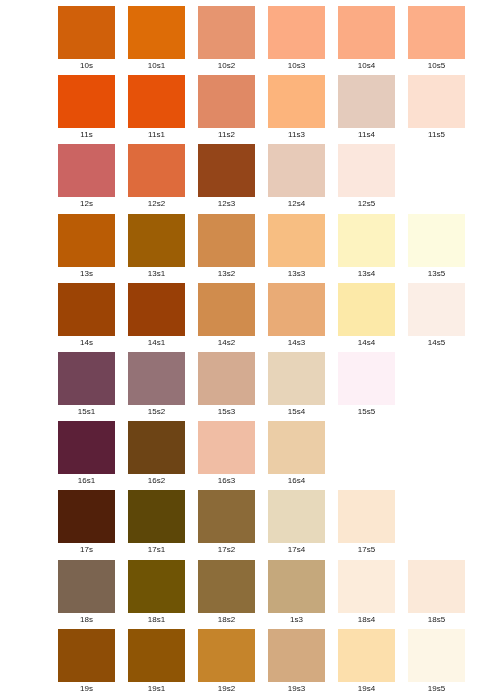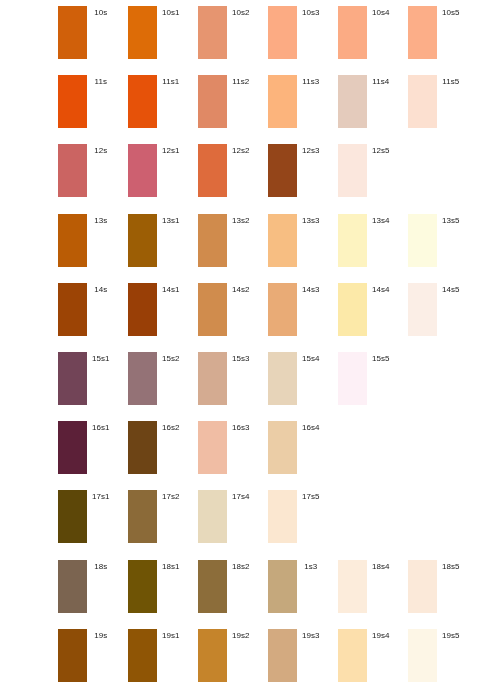--- a/index.html
+++ b/index.html
@@ -24,21 +24,21 @@
   .swatch-row {
     display: flex;
     width: 410px;
     height: 69.2px;
     margin: 0;
   }
   .swatch-cell {
     width: 57px;
     margin-right: 13px;
     display: flex;
-    flex-direction: row;
+    flex-direction: column;
     align-items: stretch;
   }
   .swatch-cell:last-child {
     margin-right: 0;
   }
   .swatch-chip {
     width: 57px;
     height: 53px;
     display: block;
   }
@@ -110,32 +110,32 @@
         <span class="swatch-chip" title="11s5" style="background-color: rgb(252, 224, 208);"></span>
         <span class="swatch-label">11s5</span>
       </div>
     </div>
     <div class="swatch-row">
       <div class="swatch-cell">
         <span class="swatch-chip" title="12s" style="background-color: rgb(203, 100, 98);"></span>
         <span class="swatch-label">12s</span>
       </div>
       <div class="swatch-cell">
-        <span class="swatch-chip" title="12s1" style="background-color: rgb(205, 96, 112);"></span>
-        <span class="swatch-label">12s1</span>
-      </div>
-      <div class="swatch-cell">
         <span class="swatch-chip" title="12s2" style="background-color: rgb(222, 107, 60);"></span>
         <span class="swatch-label">12s2</span>
       </div>
       <div class="swatch-cell">
         <span class="swatch-chip" title="12s3" style="background-color: rgb(148, 69, 25);"></span>
         <span class="swatch-label">12s3</span>
       </div>
       <div class="swatch-cell">
+        <span class="swatch-chip" title="12s4" style="background-color: rgb(231, 202, 184);"></span>
+        <span class="swatch-label">12s4</span>
+      </div>
+      <div class="swatch-cell">
         <span class="swatch-chip" title="12s5" style="background-color: rgb(251, 231, 221);"></span>
         <span class="swatch-label">12s5</span>
       </div>
     </div>
     <div class="swatch-row">
       <div class="swatch-cell">
         <span class="swatch-chip" title="13s" style="background-color: rgb(186, 92, 5);"></span>
         <span class="swatch-label">13s</span>
       </div>
       <div class="swatch-cell">
@@ -219,20 +219,24 @@
       <div class="swatch-cell">
         <span class="swatch-chip" title="16s3" style="background-color: rgb(240, 189, 164);"></span>
         <span class="swatch-label">16s3</span>
       </div>
       <div class="swatch-cell">
         <span class="swatch-chip" title="16s4" style="background-color: rgb(235, 205, 166);"></span>
         <span class="swatch-label">16s4</span>
       </div>
     </div>
     <div class="swatch-row">
+      <div class="swatch-cell">
+        <span class="swatch-chip" title="17s" style="background-color: rgb(81, 32, 10);"></span>
+        <span class="swatch-label">17s</span>
+      </div>
       <div class="swatch-cell">
         <span class="swatch-chip" title="17s1" style="background-color: rgb(93, 71, 8);"></span>
         <span class="swatch-label">17s1</span>
       </div>
       <div class="swatch-cell">
         <span class="swatch-chip" title="17s2" style="background-color: rgb(139, 106, 56);"></span>
         <span class="swatch-label">17s2</span>
       </div>
       <div class="swatch-cell">
         <span class="swatch-chip" title="17s4" style="background-color: rgb(231, 217, 187);"></span>

